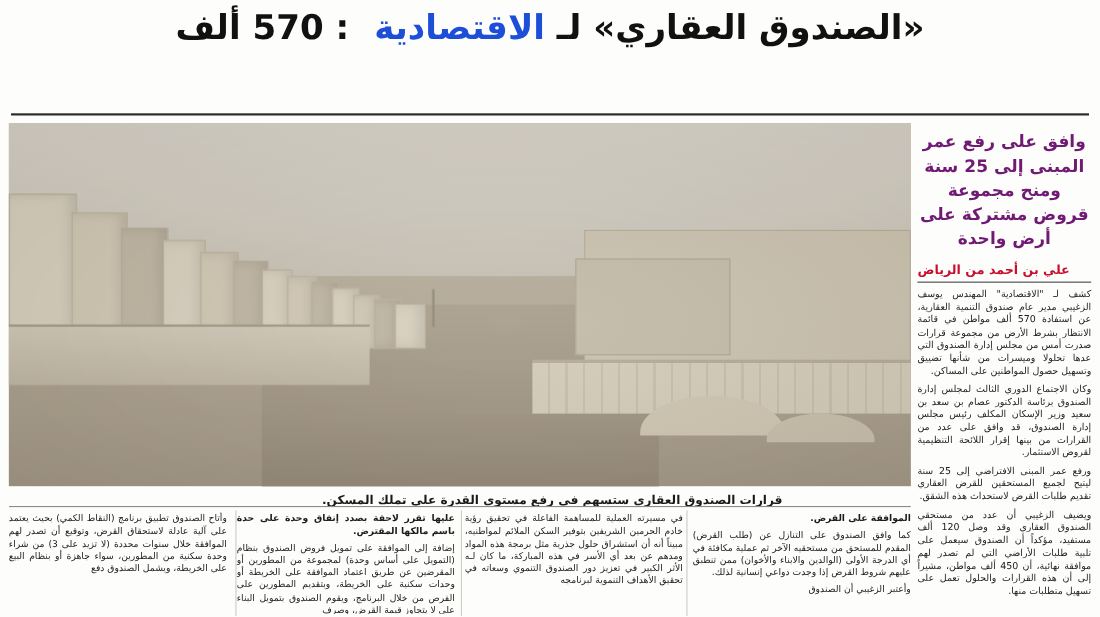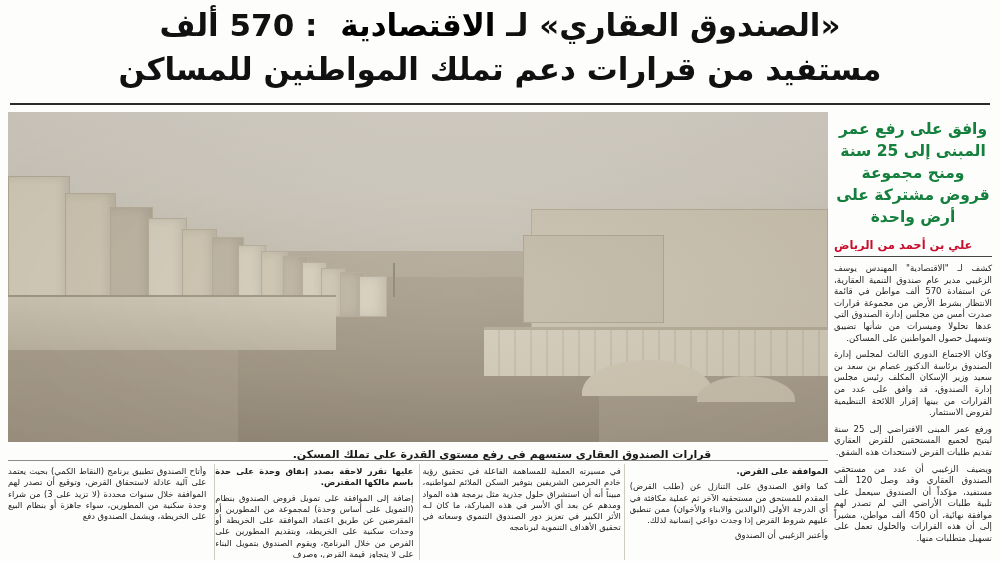--- a/index.html
+++ b/index.html
@@ -39,21 +39,21 @@
   .headline-line.l1 {
     font-size: 31px;
     line-height: 42px;
   }
   .headline-line.l2 {
     font-size: 31px;
     line-height: 42px;
     margin-top: 2px;
   }
   .brand-red {
-    color: #000000;
+    color: #1d4ed8;
     font-weight: 700;
     margin-left: 12px;
   }
 
   
   .head-rule {
     position: absolute;
     top: 103px;
     left: 10px;
     width: 980px;
@@ -184,21 +184,21 @@
     top: 112px;
     right: 8px;
     width: 158px;
     height: 440px;
     direction: rtl;
   }
   .deck {
     font-size: 15.5px;
     line-height: 22px;
     font-weight: 700;
-    color: #15803d;
+    color: #701a75;
     text-align: center;
     padding: 6px 2px 4px 2px;
   }
   .byline {
     margin-top: 6px;
     font-size: 11.5px;
     font-weight: 700;
     color: #c8102e;
     text-align: left;
     border-bottom: 1px solid #444;
@@ -270,21 +270,20 @@
 </style>
 </head>
 <body>
 
 <div class="page">
 
   <div class="headline-wrap">
     <div class="headline-line l1">
       <span>«الصندوق العقاري» لـ </span><span class="brand-red">الاقتصادية</span><span> : 570 ألف</span>
     </div>
-    <div class="headline-line l2">مستفيد من قرارات دعم تملك المواطنين للمساكن</div>
   </div>
   <div class="head-rule"></div>
 
   <div class="photo">
     <div class="sky"></div>
     <div class="ground"></div>
     <div class="road"></div>
 
     <div class="villa-row-left">
       <div class="v tan" style="left:0%;   width:16%; height:100%;"></div>

